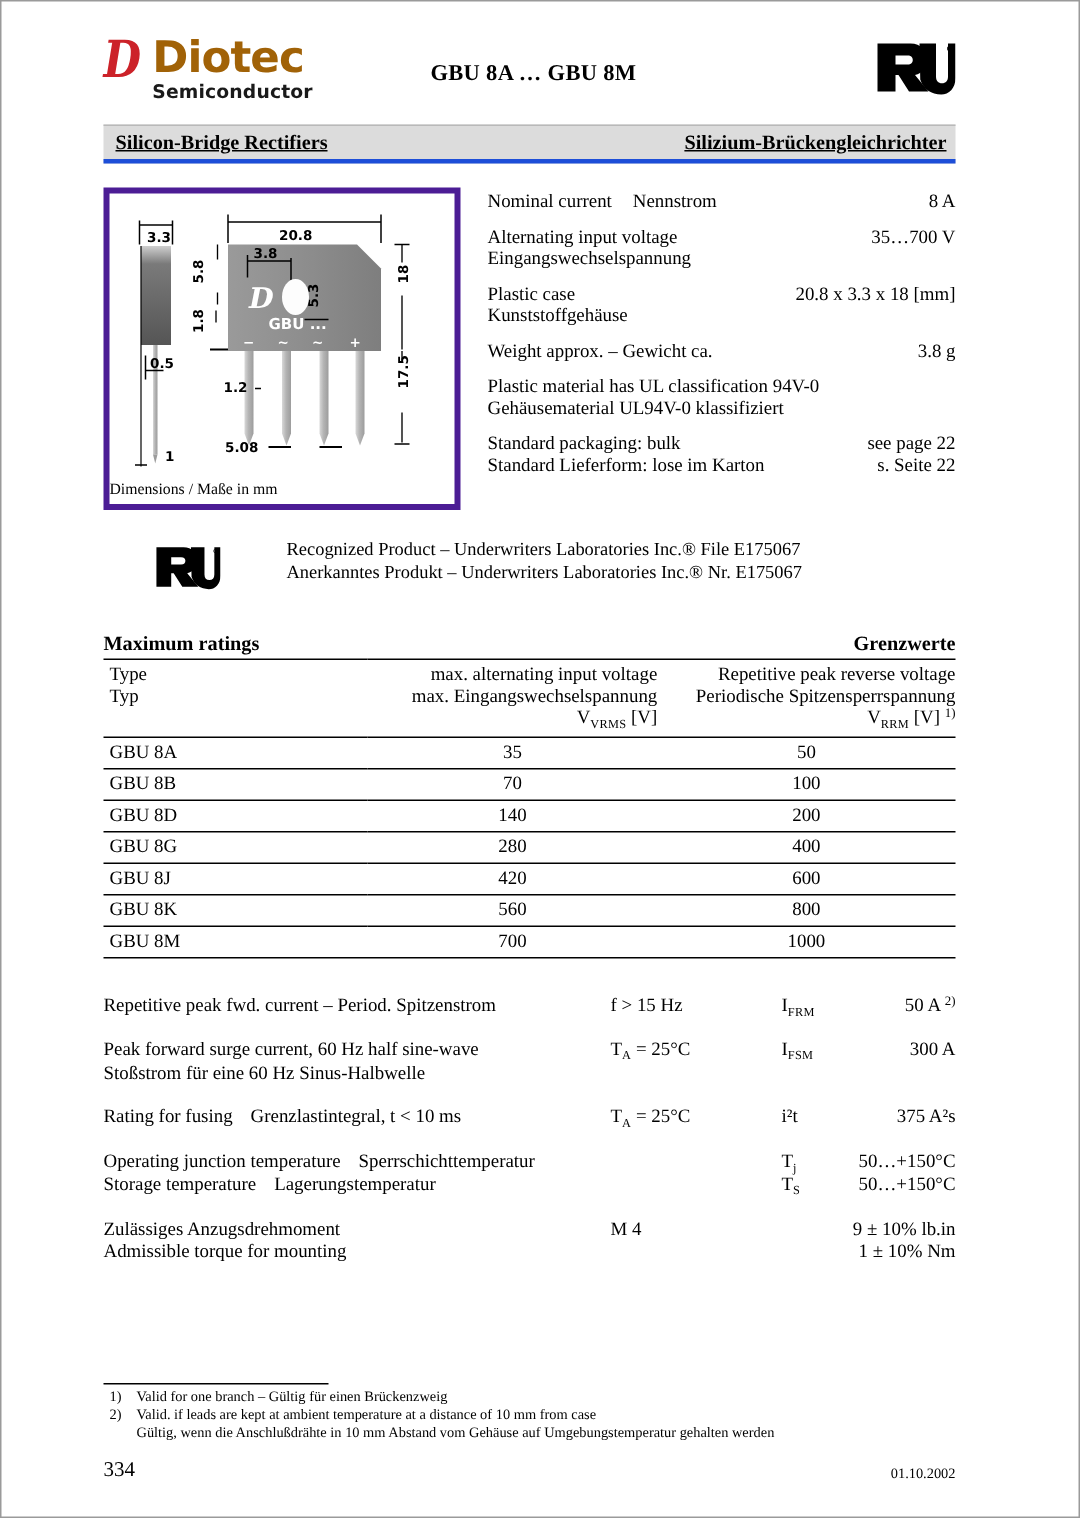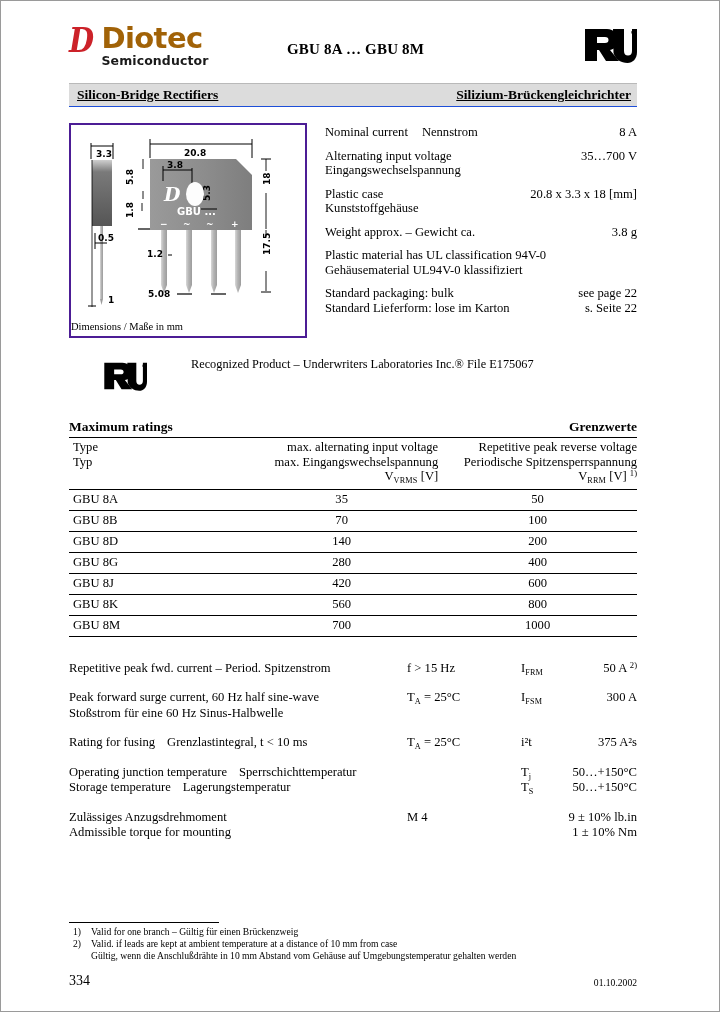--- a/index.html
+++ b/index.html
@@ -79,21 +79,21 @@
   
   .ulmark { display: block; }
 
   
   .banner {
     position: relative;
     margin-top: 6px;
     height: 22px;
     background: #dcdcdc;
     border-top: 1px solid #b9b9b9;
-    border-bottom: 1px solid #1d4ed8;
+    border-bottom: 3px solid #1d4ed8;
   }
   .banner span {
     position: absolute;
     top: 3px;
     font-size: 13.5px;
     font-weight: bold;
     text-decoration: underline;
     white-space: nowrap;
   }
   .banner .left  { left: 8px; }
@@ -102,21 +102,21 @@
   
   .mid {
     position: relative;
     margin-top: 16px;
     height: 220px;
   }
   .drawing-box {
     position: absolute;
     left: 0; top: 0;
     width: 238px; height: 215px;
-    border: 2px solid #4c1d95;
+    border: 4px solid #4c1d95;
     background: #fff;
     box-sizing: border-box;
     text-decoration: underline;
   }
   .dwg { position: absolute; left: 0; top: 0; }
   .dim-cap {
     position: absolute;
     bottom: 4px; left: 0; right: 0;
     text-align: left;
     font-size: 10.5px;
@@ -427,20 +427,21 @@
       <svg class="ulmark" width="46" height="34" viewBox="0 0 56 40" aria-hidden="true">
         <path d="M4 4 H26 C33 4 37 9 37 15 C37 20 34 24 29 25 L38 36 H25 L18 25 H16 V36 H4 Z
                  M16 12 V18 H24 C26.5 18 27.5 16.7 27.5 15 C27.5 13.3 26.5 12 24 12 Z" fill="#000"></path>
         <path d="M32 4 H43 V26 C43 29 44.5 30.5 47 30.5 C49.5 30.5 51 29 51 26 V4 H56 V27
                  C56 34 51.5 38 46.5 38 C40 38 34.5 34.5 32.5 28 Z" fill="#000"></path>
         <text x="50" y="9" font-family="DejaVu Sans, sans-serif" font-size="6" fill="#000">c</text>
       </svg>
     </div>
     <div class="txt">
       <div>Recognized Product – Underwriters Laboratories Inc.® File E175067</div>
+      <div>Anerkanntes Produkt – Underwriters Laboratories Inc.® Nr. E175067</div>
     </div>
   </div>
 
   <div class="ratings">
     <div class="rat-head">
       <span>Maximum ratings</span>
       <span class="r">Grenzwerte</span>
     </div>
 
     <table class="rt">

